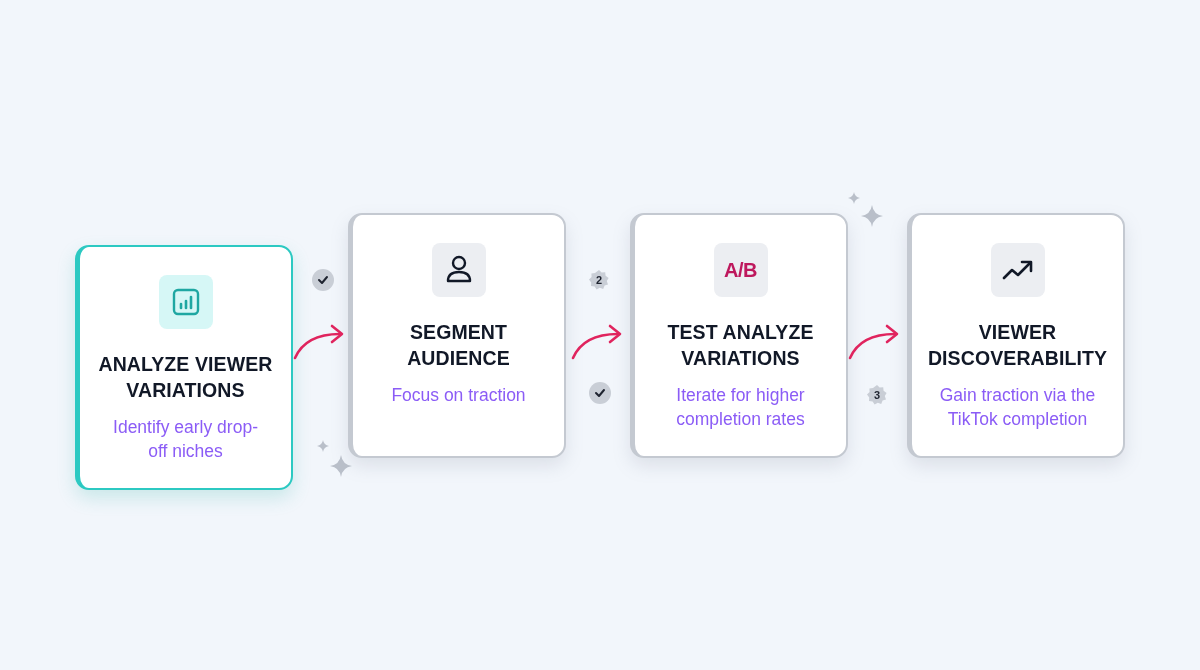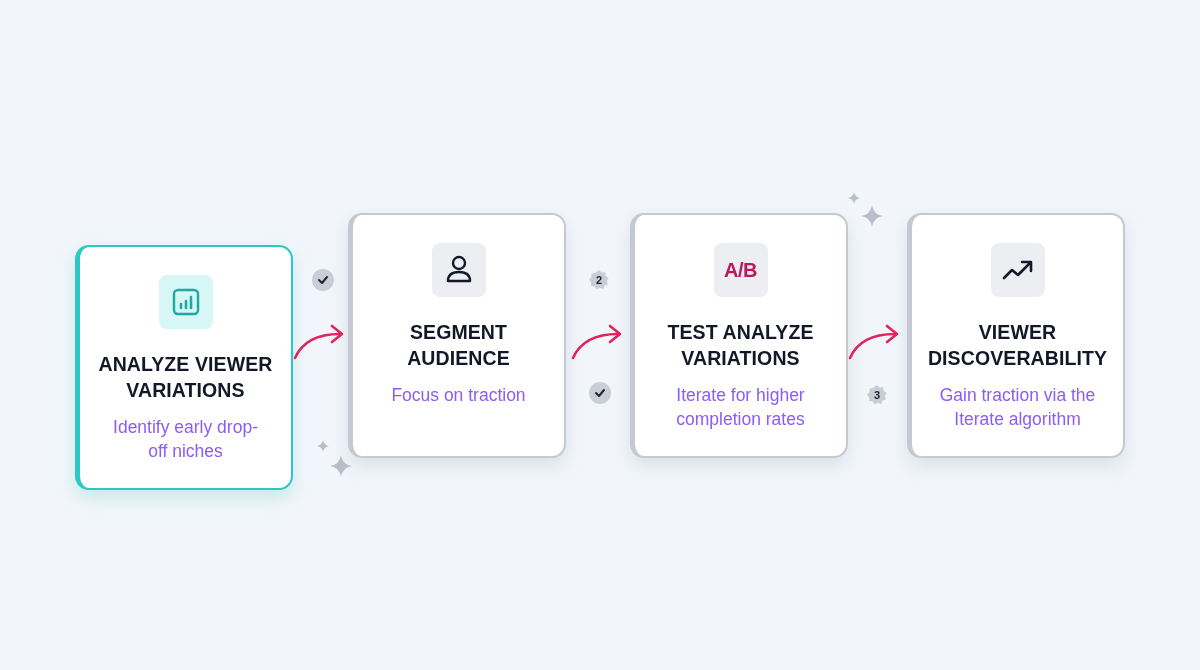--- a/index.html
+++ b/index.html
@@ -135,21 +135,21 @@
         <polyline points="3,21 11,13 17,18 29,6" fill="none" stroke="#111827" stroke-width="2.6" stroke-linecap="round" stroke-linejoin="round"></polyline>
         <polyline points="21,5 30,5 30,14" fill="none" stroke="#111827" stroke-width="2.6" stroke-linecap="round" stroke-linejoin="round"></polyline>
       </svg>
     </div>
     <div class="title">
       <div>VIEWER</div>
       <div>DISCOVERABILITY</div>
     </div>
     <div class="desc">
       <div>Gain traction via the</div>
-      <div>Iterate algorithm</div>
+      <div>TikTok completion</div>
     </div>
   </div>
 
   <svg class="arrow" style="left:292px; top:318px;" width="56" height="44" viewBox="0 0 56 44">
     <path d="M3 40 C10 24 24 16 48 16" fill="none" stroke="#e0245e" stroke-width="2.6" stroke-linecap="round"></path>
     <polyline points="40,8 50,16 40,24" fill="none" stroke="#e0245e" stroke-width="2.6" stroke-linecap="round" stroke-linejoin="round"></polyline>
   </svg>
   <svg class="arrow" style="left:570px; top:318px;" width="56" height="44" viewBox="0 0 56 44">
     <path d="M3 40 C10 24 24 16 48 16" fill="none" stroke="#e0245e" stroke-width="2.6" stroke-linecap="round"></path>
     <polyline points="40,8 50,16 40,24" fill="none" stroke="#e0245e" stroke-width="2.6" stroke-linecap="round" stroke-linejoin="round"></polyline>

